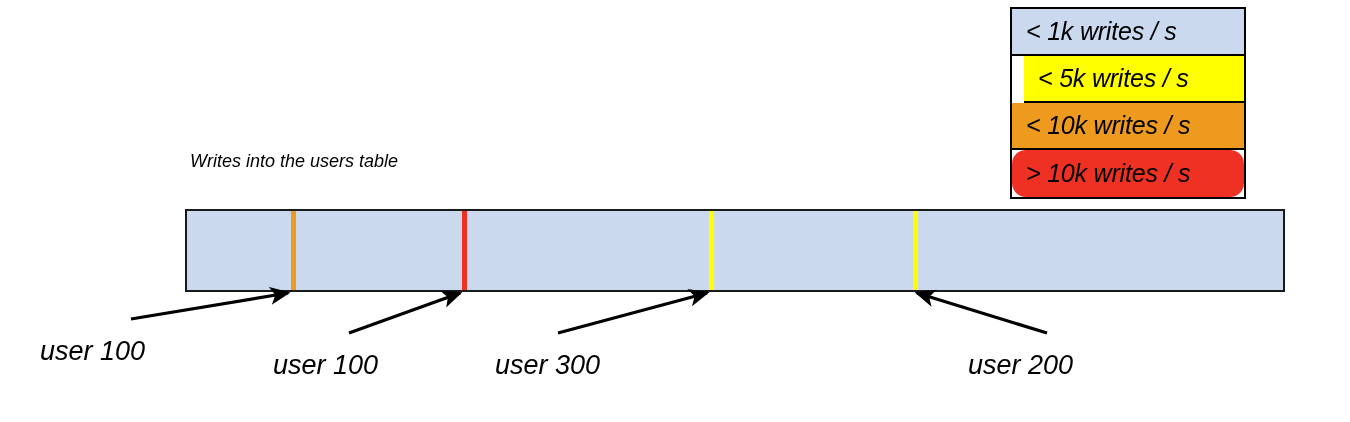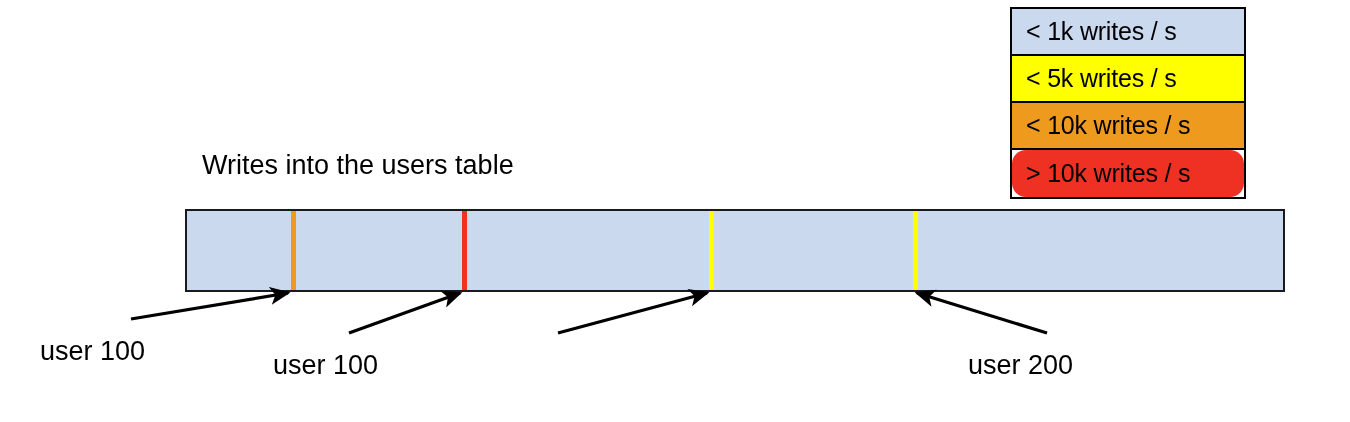--- a/index.html
+++ b/index.html
@@ -13,20 +13,21 @@
     position: relative;
     overflow: hidden;
     font-family: "Liberation Sans", sans-serif;
     color: #000000;
   }
   #diagram-root {
     position: absolute;
     left: 0; top: 0;
     width: 1350px;
     height: 364px;
+    font-style: italic;
   }
 
   
   .legend {
     position: absolute;
     left: 1010px;
     top: 7px;
     width: 236px;
     border: 2px solid #000000;
     box-sizing: border-box;
@@ -45,23 +46,23 @@
   .legend-label {
     font-size: 25px;
     line-height: 1;
     letter-spacing: -0.2px;
     white-space: nowrap;
   }
 
   
   .chart-title {
     position: absolute;
-    left: 202px;
+    left: 190px;
     top: 152px;
-    font-size: 27px;
+    font-size: 18px;
     line-height: 1;
     white-space: nowrap;
   }
 
   
   .table-bar {
     position: absolute;
     left: 185px;
     top: 209px;
     width: 1100px;
@@ -94,21 +95,21 @@
 </style>
 </head>
 <body style="background: rgb(255, 255, 255);">
 
 <div id="diagram-root">
 
   <div class="legend">
     <div class="legend-row" style="background: rgb(203, 217, 238);">
       <span class="legend-label">&lt; 1k writes / s</span>
     </div>
-    <div class="legend-row" style="background: rgb(255, 255, 0);">
+    <div class="legend-row" style="background: rgb(255, 255, 0); margin-left: 12px;">
       <span class="legend-label">&lt; 5k writes / s</span>
     </div>
     <div class="legend-row" style="background: rgb(238, 154, 30); align-items: center;">
       <span class="legend-label">&lt; 10k writes / s</span>
     </div>
     <div class="legend-row" style="background: rgb(239, 49, 36); border-radius: 14px;">
       <span class="legend-label">&gt; 10k writes / s</span>
     </div>
   </div>
 
@@ -128,15 +129,16 @@
       </marker>
     </defs>
     <line x1="131" y1="319" x2="288" y2="293" stroke="#000000" stroke-width="3.2" marker-end="url(#ah)"></line>
     <line x1="349" y1="333" x2="460" y2="293" stroke="#000000" stroke-width="3.2" marker-end="url(#ah)"></line>
     <line x1="558" y1="333" x2="707" y2="293" stroke="#000000" stroke-width="3.2" marker-end="url(#ah)"></line>
     <line x1="1047" y1="333" x2="917" y2="293" stroke="#000000" stroke-width="3.2" marker-end="url(#ah)"></line>
   </svg>
 
   <div class="callout-label" style="left: 40px; top: 338px;">user 100</div>
   <div class="callout-label" style="left: 273px; top: 352px;">user 100</div>
+  <div class="callout-label" style="left: 495px; top: 352px;">user 300</div>
   <div class="callout-label" style="left: 968px; top: 352px;">user 200</div>
 
 </div>
 
 </body></html>

